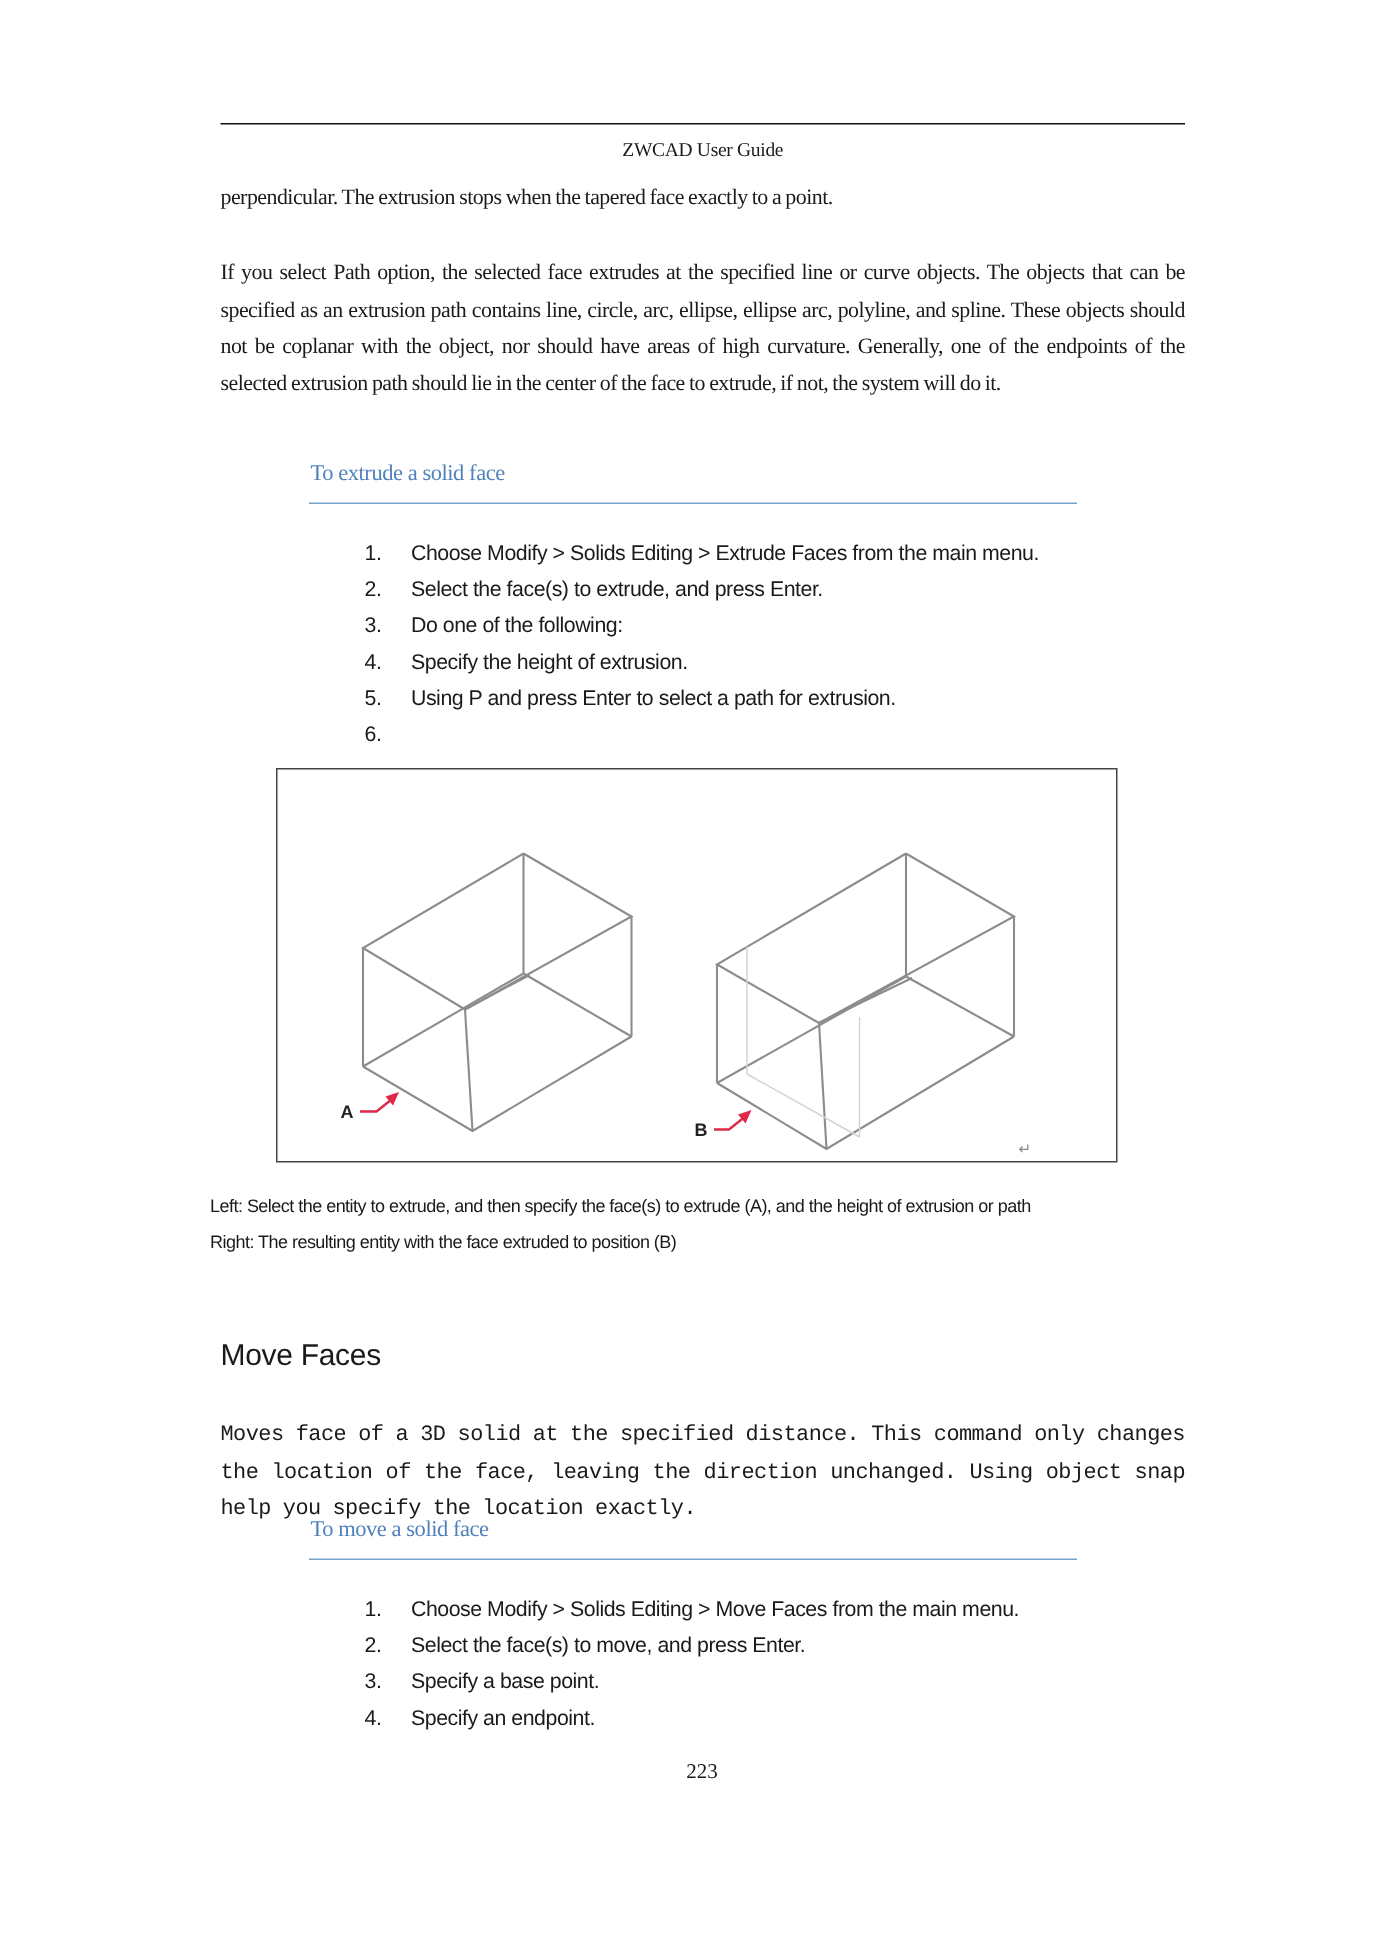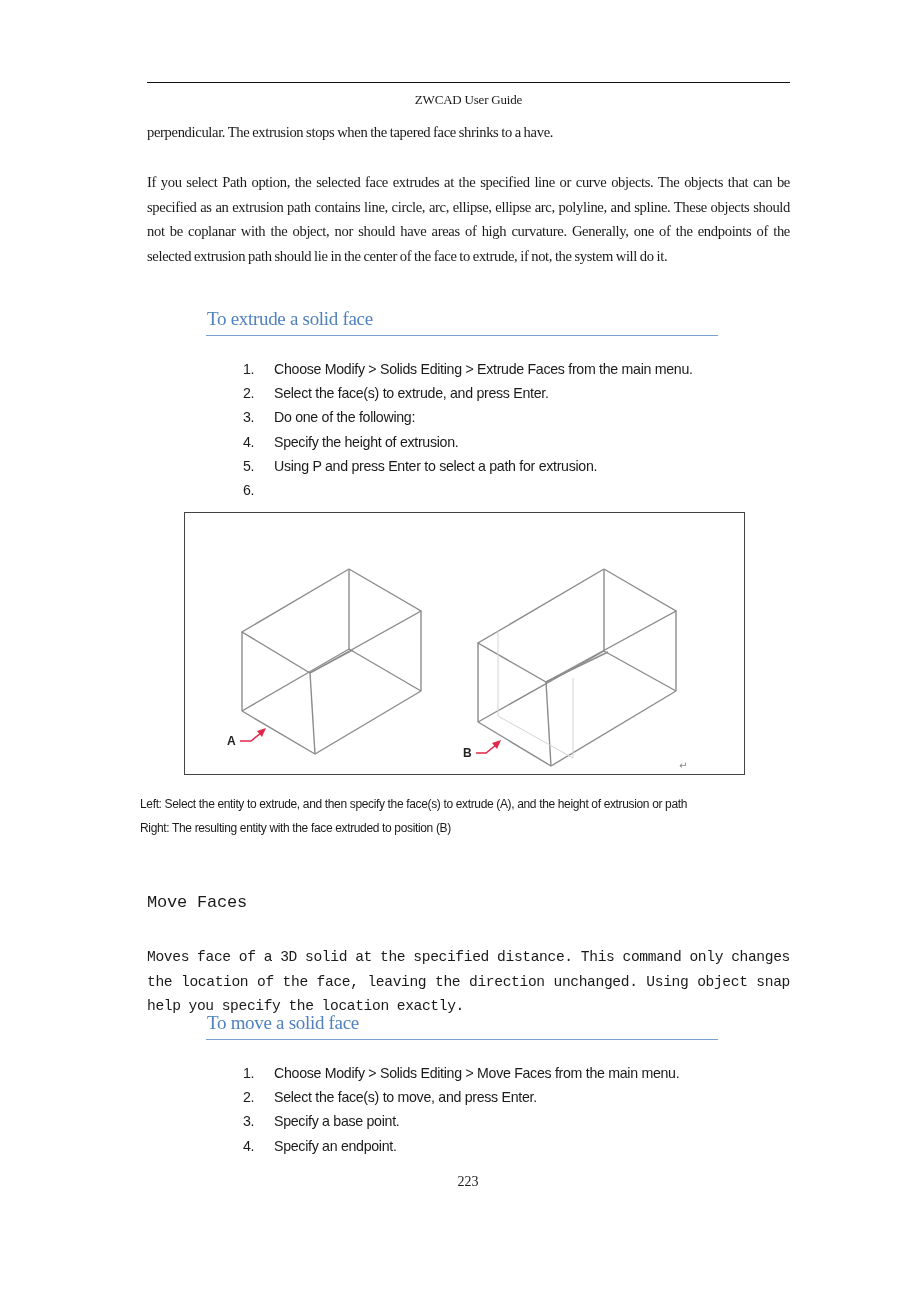--- a/index.html
+++ b/index.html
@@ -11,52 +11,52 @@
   .header-title {
     left: 147px; width: 643px; top: 66px; text-align: center;
     font-size: 13px; letter-spacing: -0.2px; margin-top: 26px;
   }
   .header-rule { left: 147px; width: 643px; top: 82px; height: 0; border-top: 1.5px solid #111; }
   .para {
     left: 147px; width: 643px; font-size: 14.6px; line-height: 24.5px;
     text-align: justify; letter-spacing: -0.35px; word-spacing: -0.5px;
   }
   .proc-title {
-    left: 207px; font-size: 19px; color: #4f81bd; letter-spacing: -0.3px;
+    left: 207px; font-size: 15px; color: #4f81bd; letter-spacing: -0.3px;
   }
   .proc-rule { left: 206px; width: 512px; height: 0; border-top: 1.5px solid #7aa1cf; }
   .steps {
     left: 243px; margin: 0; padding: 0; list-style: none;
     font-family: "Liberation Sans", sans-serif; font-size: 14.2px; line-height: 24.2px;
     letter-spacing: -0.3px;
   }
   .steps li { display: flex; }
   .steps .num { width: 31px; flex: none; }
   .figure-frame {
     left: 184px; top: 512px; width: 561px; height: 263px;
     border: 1.5px solid #444; box-sizing: border-box; background: #fff;
   }
   .figure-frame svg { position: absolute; left: 0; top: 0; }
   .caption {
     left: 140px; width: 644px; 
     font-family: "Liberation Sans", sans-serif; font-size: 12px; letter-spacing: -0.35px;
   }
   .section-heading {
-    left: 147px; top: 893px; font-family: Liberation Mono, monospace; font-size: 17px;
+    left: 147px; top: 893px; font-family: Liberation Sans, sans-serif; font-size: 20px;
     letter-spacing: -0.2px;
   }
   .page-number { left: 0; width: 936px; top: 1174px; text-align: center; font-size: 14px; }
 </style>
 </head>
 <body>
 
 <div class="abs header-title">ZWCAD User Guide</div>
 <div class="abs header-rule"></div>
 
-<div class="abs para" style="top:120px;">perpendicular. The extrusion stops when the tapered face shrinks to a have.</div>
+<div class="abs para" style="top:120px;">perpendicular. The extrusion stops when the tapered face exactly to a point.</div>
 <div class="abs para" style="top:170px;">If you select Path option, the selected face extrudes at the specified line or curve objects. The objects that can be specified as an extrusion path contains line, circle, arc, ellipse, ellipse arc, polyline, and spline. These objects should not be coplanar with the object, nor should have areas of high curvature. Generally, one of the endpoints of the selected extrusion path should lie in the center of the face to extrude, if not, the system will do it.</div>
 
 <div class="abs proc-title" style="top:308px;">To extrude a solid face</div>
 <div class="abs proc-rule" style="top:335px;"></div>
 <ol class="abs steps" style="top:357px;">
   <li>
       <span class="num">1.</span>
       <span>Choose Modify &gt; Solids Editing &gt; Extrude Faces from the main menu.</span>
     </li>
   <li>

